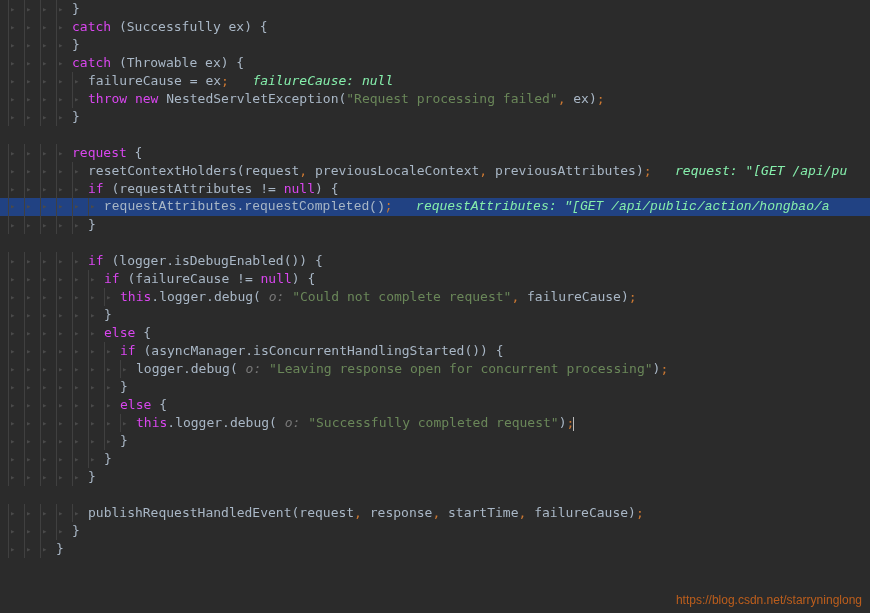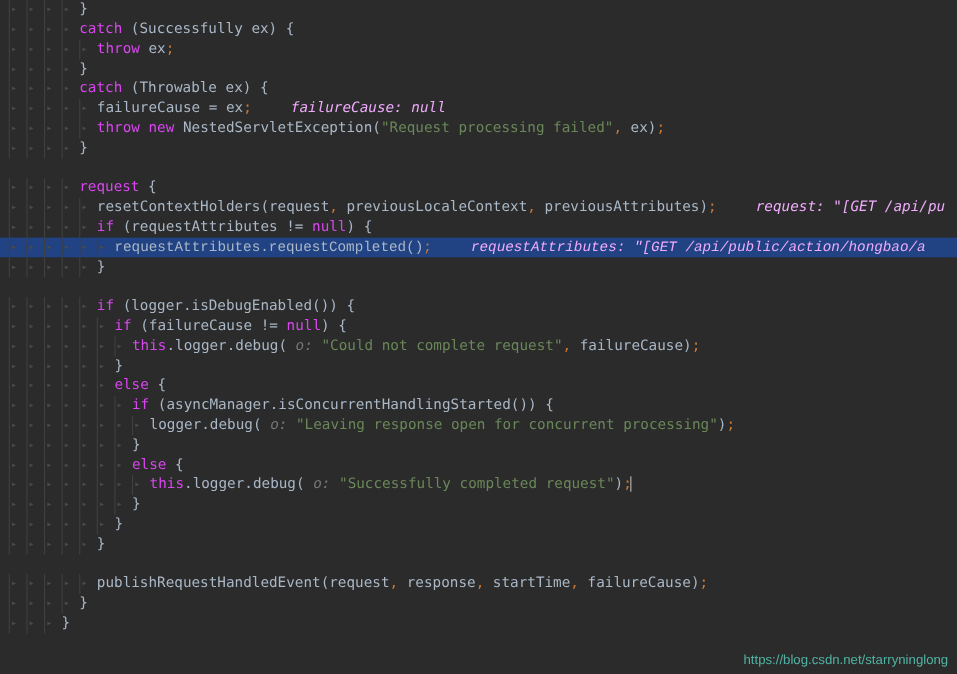--- a/index.html
+++ b/index.html
@@ -59,50 +59,49 @@
       top: 0;
       color: #4a4a4a;
       font-size: 9px;
     }
     .code {
       white-space: pre;
     }
     .kw { color: #d946ef; }
     .str { color: #6a8759; }
     .ident { color: #a9b7c6; }
-    .hint { color: #f0abfc; font-style: italic; margin-left: 12px; }
+    .hint { color: #86efac; font-style: italic; }
     .paramhint { color: #787878; font-style: italic; }
     .punct { color: #cc7832; }
     .bracket { color: #a9b7c6; }
     .watermark {
       position: absolute;
       bottom: 4px;
       right: 8px;
-      color: #5eead4;
+      color: #f97316;
       font-size: 12px;
       font-family: sans-serif;
       opacity: 0.7;
     }
     .cursor {
       display: inline-block;
       width: 1px;
       height: 14px;
       background: #bbbbbb;
       vertical-align: middle;
       margin-left: -1px;
     }
   </style>
 </head>
 <body>
 
 <div class="editor">
   <div id="code-lines">
       <div class="line"><div class="gutter"></div><div class="indent-guides"><div class="guide arrow"></div><div class="guide arrow"></div><div class="guide arrow"></div><div class="guide arrow"></div></div><div class="code"><span class="bracket">}</span></div></div>
       <div class="line"><div class="gutter"></div><div class="indent-guides"><div class="guide arrow"></div><div class="guide arrow"></div><div class="guide arrow"></div><div class="guide arrow"></div></div><div class="code"><span class="kw">catch</span><span class="bracket"> (Successfully ex) {</span></div></div>
-      <div class="line"><div class="gutter"></div><div class="indent-guides"><div class="guide arrow"></div><div class="guide arrow"></div><div class="guide arrow"></div><div class="guide arrow"></div><div class="guide arrow"></div></div><div class="code"><span class="kw">throw</span><span class="ident"> ex</span><span class="punct">;</span></div></div>
       <div class="line"><div class="gutter"></div><div class="indent-guides"><div class="guide arrow"></div><div class="guide arrow"></div><div class="guide arrow"></div><div class="guide arrow"></div></div><div class="code"><span class="bracket">}</span></div></div>
       <div class="line"><div class="gutter"></div><div class="indent-guides"><div class="guide arrow"></div><div class="guide arrow"></div><div class="guide arrow"></div><div class="guide arrow"></div></div><div class="code"><span class="kw">catch</span><span class="bracket"> (Throwable ex) {</span></div></div>
       <div class="line"><div class="gutter"></div><div class="indent-guides"><div class="guide arrow"></div><div class="guide arrow"></div><div class="guide arrow"></div><div class="guide arrow"></div><div class="guide arrow"></div></div><div class="code"><span class="ident">failureCause = ex</span><span class="punct">;</span><span class="ident">   </span><span class="hint">failureCause: null</span></div></div>
       <div class="line"><div class="gutter"></div><div class="indent-guides"><div class="guide arrow"></div><div class="guide arrow"></div><div class="guide arrow"></div><div class="guide arrow"></div><div class="guide arrow"></div></div><div class="code"><span class="kw">throw new</span><span class="ident"> NestedServletException(</span><span class="str">"Request processing failed"</span><span class="punct">,</span><span class="ident"> ex)</span><span class="punct">;</span></div></div>
       <div class="line"><div class="gutter"></div><div class="indent-guides"><div class="guide arrow"></div><div class="guide arrow"></div><div class="guide arrow"></div><div class="guide arrow"></div></div><div class="code"><span class="bracket">}</span></div></div>
       <div class="line"><div class="gutter"></div><div class="indent-guides"></div><div class="code"></div></div>
       <div class="line"><div class="gutter"></div><div class="indent-guides"><div class="guide arrow"></div><div class="guide arrow"></div><div class="guide arrow"></div><div class="guide arrow"></div></div><div class="code"><span class="kw">request</span><span class="bracket"> {</span></div></div>
       <div class="line"><div class="gutter"></div><div class="indent-guides"><div class="guide arrow"></div><div class="guide arrow"></div><div class="guide arrow"></div><div class="guide arrow"></div><div class="guide arrow"></div></div><div class="code"><span class="ident">resetContextHolders(request</span><span class="punct">,</span><span class="ident"> previousLocaleContext</span><span class="punct">,</span><span class="ident"> previousAttributes)</span><span class="punct">;</span><span class="ident">   </span><span class="hint">request: "[GET /api/pu</span></div></div>
       <div class="line"><div class="gutter"></div><div class="indent-guides"><div class="guide arrow"></div><div class="guide arrow"></div><div class="guide arrow"></div><div class="guide arrow"></div><div class="guide arrow"></div></div><div class="code"><span class="kw">if</span><span class="bracket"> (requestAttributes != </span><span class="kw">null</span><span class="bracket">) {</span></div></div>
       <div class="line highlighted"><div class="gutter"></div><div class="indent-guides"><div class="guide arrow"></div><div class="guide arrow"></div><div class="guide arrow"></div><div class="guide arrow"></div><div class="guide arrow"></div><div class="guide arrow"></div></div><div class="code"><span class="ident">requestAttributes.requestCompleted()</span><span class="punct">;</span><span class="ident">   </span><span class="hint">requestAttributes: "[GET /api/public/action/hongbao/a</span></div></div>

